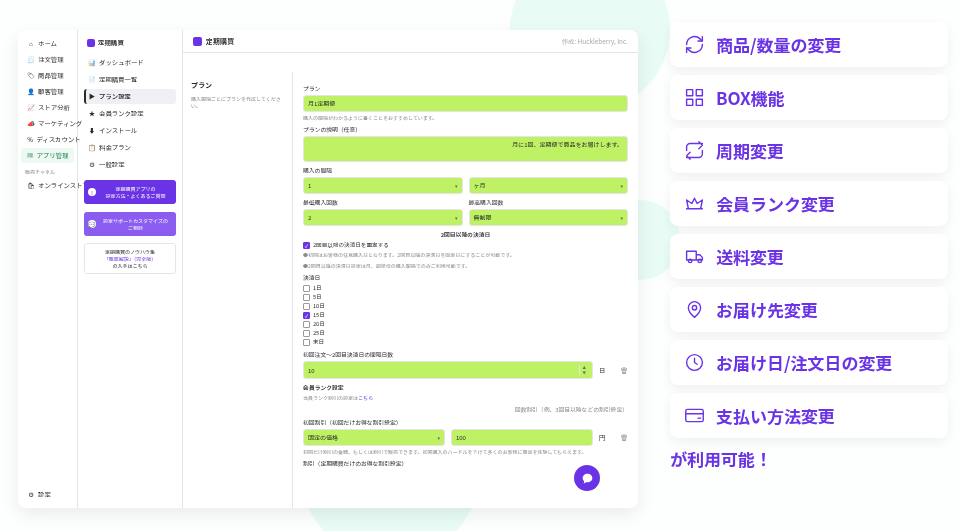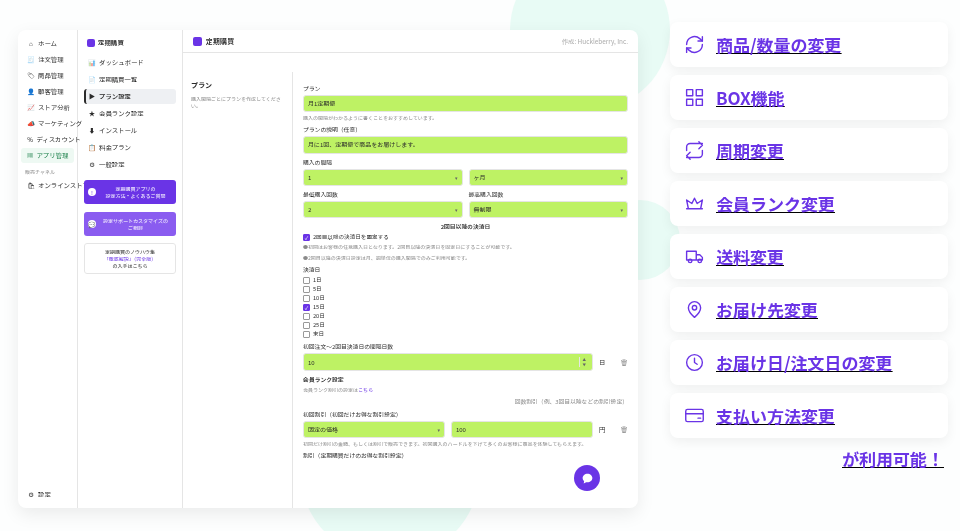--- a/index.html
+++ b/index.html
@@ -51,40 +51,40 @@
   .main .body{flex:1;display:flex;min-height:0;margin-top:19px;}
   .leftcol{width:110px;padding:8px;border-right:1px solid var(--border);}
   .leftcol .h{font-weight:700;margin-bottom:5px;font-size:7px;}
   .leftcol .sub{color:var(--muted);font-size:5px;}
 
   .form{flex:1;padding:8px 10px;overflow:auto;min-width:0;}
   .lbl{font-size:5.8px;margin:4px 0 2px;}
   .lbl.mute{color:var(--muted);text-align:right;}
   .help{font-size:5px;color:var(--muted);margin:2px 0 4px;}
   .field{width:100%;border:1px solid var(--border);border-radius:3px;padding:3px 4px;font-size:6px;background:#bef264;}
-  .field.tall{height:18px;}
+  .field.tall{height:26px;text-align:right;}
   .row{display:flex;gap:6px;}
   .row>*{flex:1;}
   .select{display:flex;align-items:center;justify-content:space-between;}
   .caret{font-size:5px;color:#666;}
   .check{display:flex;align-items:center;gap:3px;font-size:5.6px;margin:1px 0;}
   .check .box{width:7px;height:7px;border:1px solid #999;border-radius:1px;display:inline-flex;align-items:center;justify-content:center;font-size:5px;color:#fff;}
   .check .box.on{background:var(--purple);border-color:var(--purple);}
   .link{color:var(--purple);}
   .num{display:flex;align-items:center;}
   .num .ctl{display:flex;flex-direction:column;font-size:3.5px;border-left:1px solid var(--border);padding:0 2px;color:#666;}
   .trash{color:#888;margin-left:5px;}
 
   
-  .features{position:absolute;left:670px;top:22px;width:278px;z-index:2;display:flex;flex-direction:column;gap:8px;text-decoration:underline;}
+  .features{position:absolute;left:670px;top:22px;width:278px;z-index:2;display:flex;flex-direction:column;gap:8px;}
   .feat{background:#fff;border-radius:8px;box-shadow:0 4px 12px rgba(0,0,0,.06);padding:10px 14px;display:flex;align-items:center;gap:11px;color:var(--purple);}
   .feat .fic{width:21px;height:21px;display:flex;align-items:center;justify-content:center;flex:0 0 auto;}
   .feat .fic svg{width:21px;height:21px;stroke:var(--purple);stroke-width:1.6;fill:none;stroke-linecap:round;stroke-linejoin:round;}
   .feat .flbl{font-size:17px;font-weight:700;white-space:nowrap;}
-  .avail{color:var(--purple);font-size:17px;font-weight:700;text-align:right;padding-right:4px;}
+  .avail{color:var(--purple);font-size:17px;font-weight:700;text-align:left;padding-right:4px;}
 
   
   .chat{position:absolute;right:360px;bottom:40px;width:26px;height:26px;border-radius:50%;background:var(--purple);display:flex;align-items:center;justify-content:center;z-index:3;}
   .chat svg{width:13px;height:13px;fill:#fff;}
 </style>
 </head>
 <body>
 
 <div class="blob b1"></div>
 <div class="blob b2"></div>

